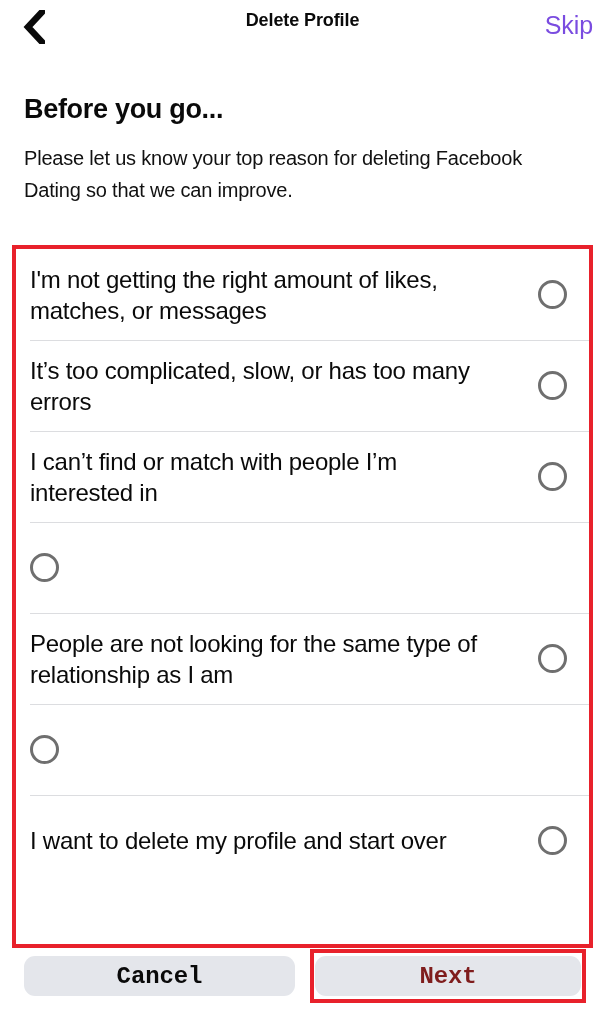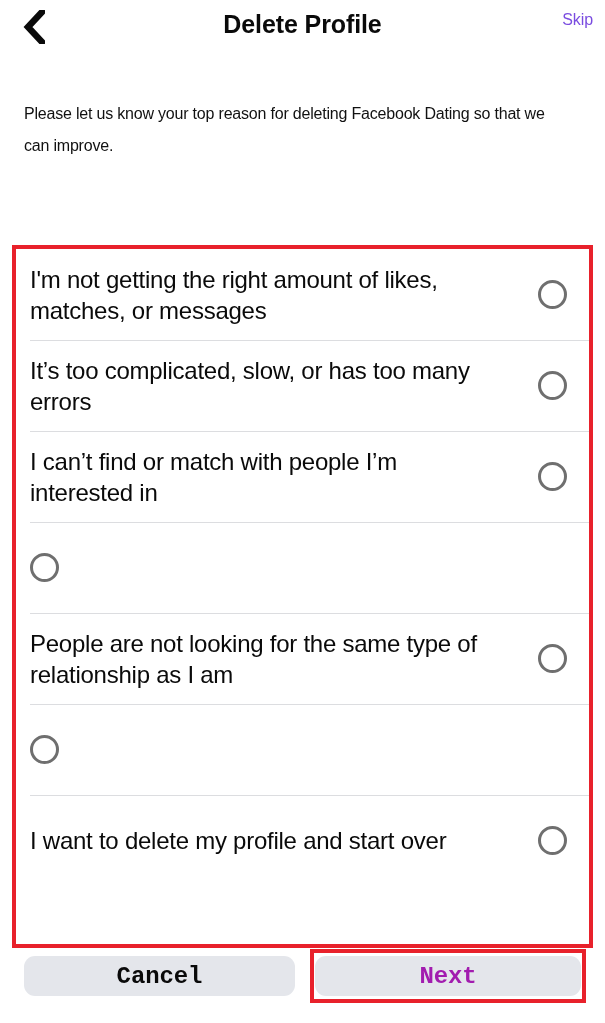--- a/index.html
+++ b/index.html
@@ -34,50 +34,50 @@
     width: 56px; height: 50px;
     display: flex; align-items: center; justify-content: center;
     cursor: pointer;
   }
   #back-button svg { display: block; }
   #header-title {
     position: absolute;
     left: 0; top: 10px;
     width: 605px;
     text-align: center;
+    font-size: 18px;
+    font-weight: bold;
+    color: #0a0a0a;
+    letter-spacing: -0.1px;
+  }
+  #skip-link {
+    position: absolute;
+    right: 12px; top: 11px;
     font-size: 25px;
-    font-weight: bold;
-    color: #0a0a0a;
-    letter-spacing: -0.1px;
-  }
-  #skip-link {
-    position: absolute;
-    right: 12px; top: 11px;
-    font-size: 16px;
     color: #7a4ce0;
     cursor: pointer;
     letter-spacing: -0.1px;
   }
 
   
   #intro {
     position: absolute;
     left: 24px; top: 92px;
     width: 540px;
   }
   #intro-heading {
     font-size: 27px;
     font-weight: bold;
     color: #0a0a0a;
     line-height: 34px;
     letter-spacing: -0.3px;
   }
   #intro-body {
-    margin-top: 6px;
-    font-size: 16px;
+    margin-top: 16px;
+    font-size: 20px;
     color: #111111;
     line-height: 32px;
     letter-spacing: -0.2px;
     width: 525px;
   }
 
   
   #list-annotation {
     position: absolute;
     left: 12px; top: 245px;
@@ -159,21 +159,21 @@
   #cancel-button {
     left: 24px;
     width: 271px;
     color: #0a0a0a;
     font-weight: bold;
     cursor: pointer;
   }
   #next-button {
     left: 315px;
     width: 266px;
-    color: #a21caf;
+    color: #7f1d1d;
     font-weight: bold;
     cursor: default;
   }
 
   
   #next-annotation {
     position: absolute;
     left: 310px; top: 949px;
     width: 276px;
     height: 54px;
@@ -192,20 +192,21 @@
         <svg width="22" height="34" viewBox="0 0 22 34" aria-hidden="true">
           <path d="M19 2 L5 17 L19 32" fill="none" stroke="#0a0a0a" stroke-width="6.5" stroke-linecap="square" stroke-linejoin="miter"></path>
         </svg>
       </span>
     </div>
     <div id="header-title">Delete Profile</div>
     <div id="skip-link">Skip</div>
   </div>
 
   <div id="intro">
+    <div id="intro-heading">Before you go...</div>
     <div id="intro-body">Please let us know your top reason for deleting Facebook Dating so that we can improve.</div>
   </div>
 
   <div id="list-annotation">
     <div id="reason-list">
         <div class="reason-row two-line">
           <div class="reason-label">I'm not getting the right amount of likes, matches, or messages</div>
           <div class="radio"></div>
         </div>
         <div class="reason-row two-line">

